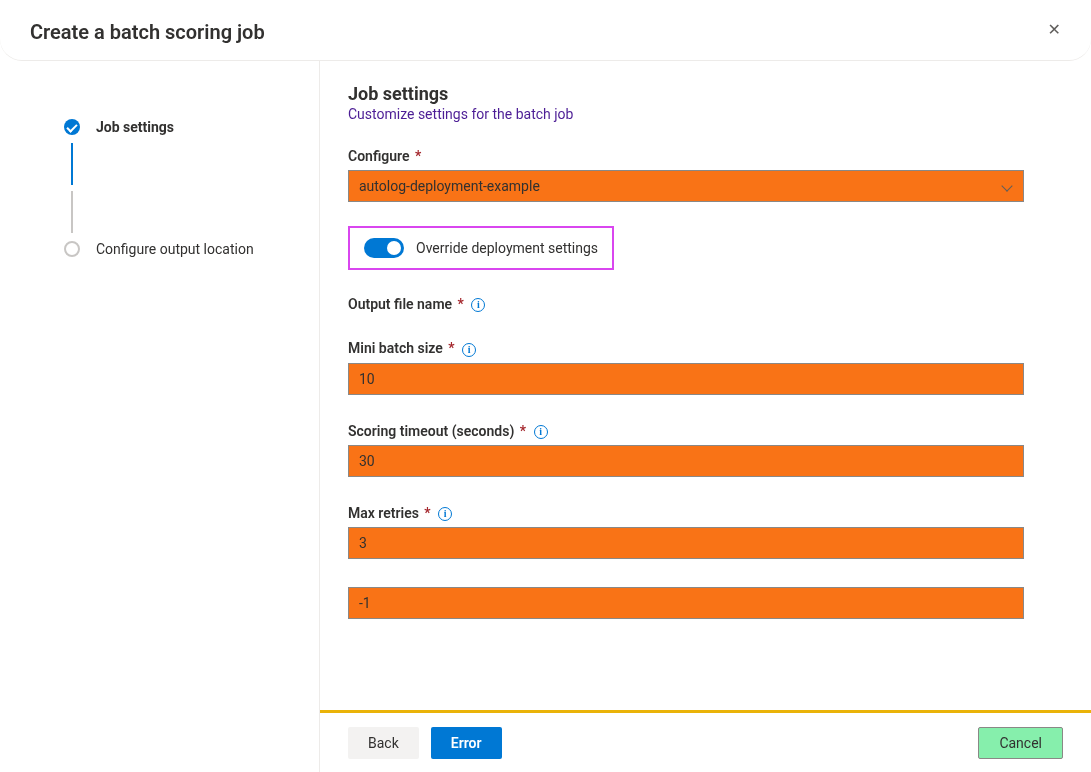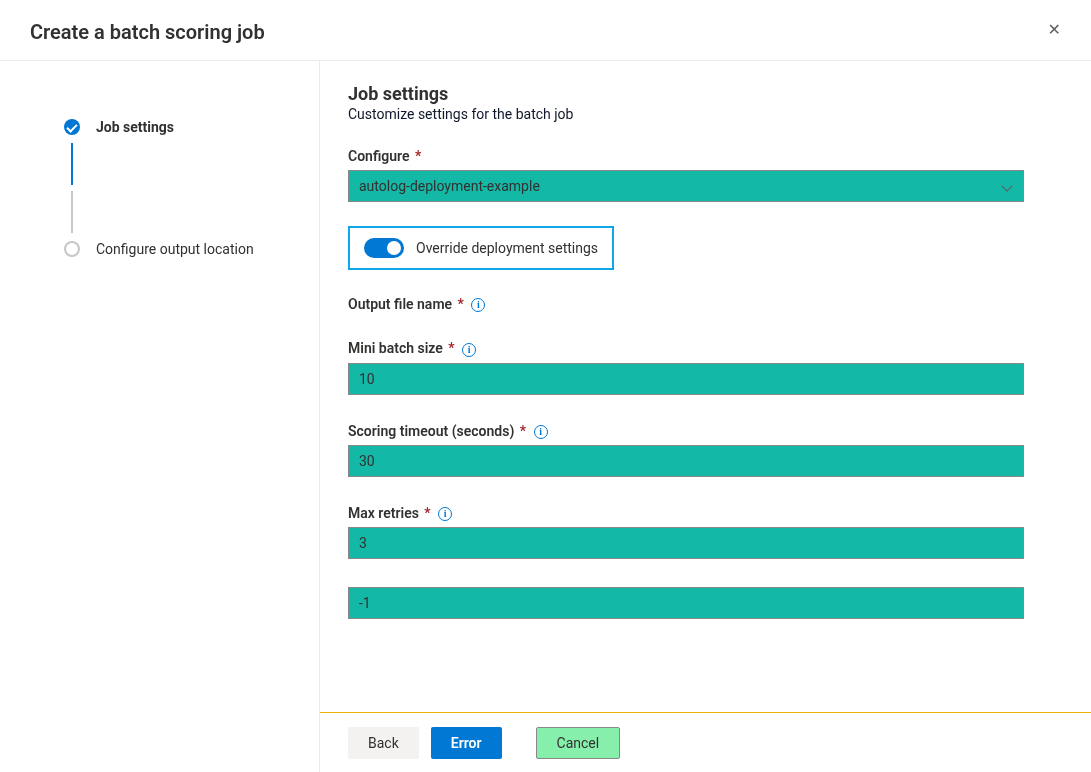--- a/index.html
+++ b/index.html
@@ -13,20 +13,21 @@
       overflow: hidden;
       position: relative;
     }
 
     .header {
       display: flex;
       align-items: flex-start;
       justify-content: space-between;
       padding: 20px 24px 16px 30px;
       border-bottom: 1px solid #edebe9;
+      border-radius: 22px;
     }
     .header h1 {
       font-size: 20px;
       font-weight: 600;
       color: #323130;
     }
     .close-btn {
       font-size: 16px;
       color: #605e5c;
       cursor: pointer;
@@ -107,21 +108,21 @@
     .main-scroll::-webkit-scrollbar-track { background: #f3f2f1; }
     .main-scroll::-webkit-scrollbar-thumb { background: #c8c6c4; }
 
     .section-title {
       font-size: 18px;
       font-weight: 700;
       margin-bottom: 2px;
     }
     .section-sub {
       font-size: 14px;
-      color: #0f172a;
+      color: #4c1d95;
       margin-bottom: 26px;
     }
 
     .form-group { margin-bottom: 28px; }
     .form-label {
       display: block;
       font-size: 14px;
       font-weight: 600;
       color: #323130;
       margin-bottom: 6px;
@@ -145,21 +146,21 @@
     }
 
     .input, .select {
       width: 100%;
       max-width: 676px;
       height: 32px;
       border: 1px solid #8a8886;
       padding: 0 10px;
       font-size: 14px;
       font-family: inherit;
-      background: #14b8a6;
+      background: #f97316;
       color: #323130;
     }
     .select {
       display: flex;
       align-items: center;
       justify-content: space-between;
       cursor: pointer;
     }
     .chevron {
       width: 12px; height: 12px;
@@ -170,21 +171,21 @@
       position: absolute;
       top: 2px; left: 2px;
       width: 7px; height: 7px;
       border-right: 1px solid #605e5c;
       border-bottom: 1px solid #605e5c;
       transform: rotate(45deg);
     }
 
     
     .override-box {
-      border: 2px solid #0ea5e9;
+      border: 2px solid #d946ef;
       padding: 10px 14px;
       display: inline-flex;
       align-items: center;
       margin-bottom: 26px;
       margin-top: -4px;
     }
     .toggle {
       width: 40px; height: 20px;
       border-radius: 10px;
       background: #0078d4;
@@ -200,22 +201,23 @@
       width: 14px; height: 14px;
       border-radius: 50%;
       background: #fff;
     }
     .toggle-label { font-size: 14px; }
 
     
     .footer {
       display: flex;
       align-items: center;
+      justify-content: space-between;
       padding: 14px 28px 14px 28px;
-      border-top: 1px solid #eab308;
+      border-top: 3px solid #eab308;
       gap: 34px;
     }
     .footer-left { display: flex; gap: 12px; }
     .btn {
       height: 32px;
       padding: 0 20px;
       font-size: 14px;
       font-family: inherit;
       border: none;
       cursor: pointer;

